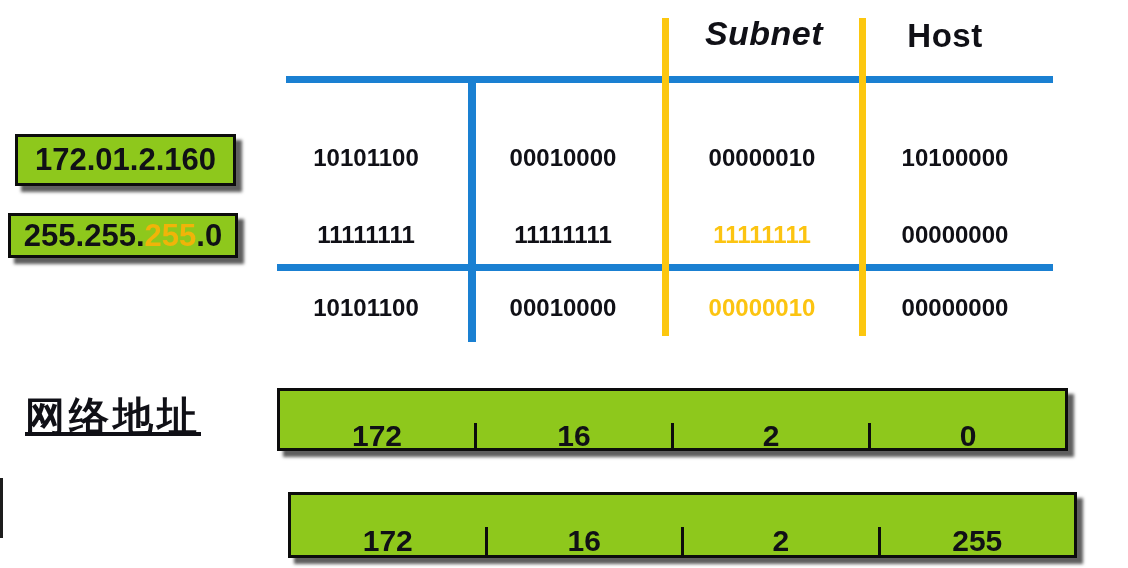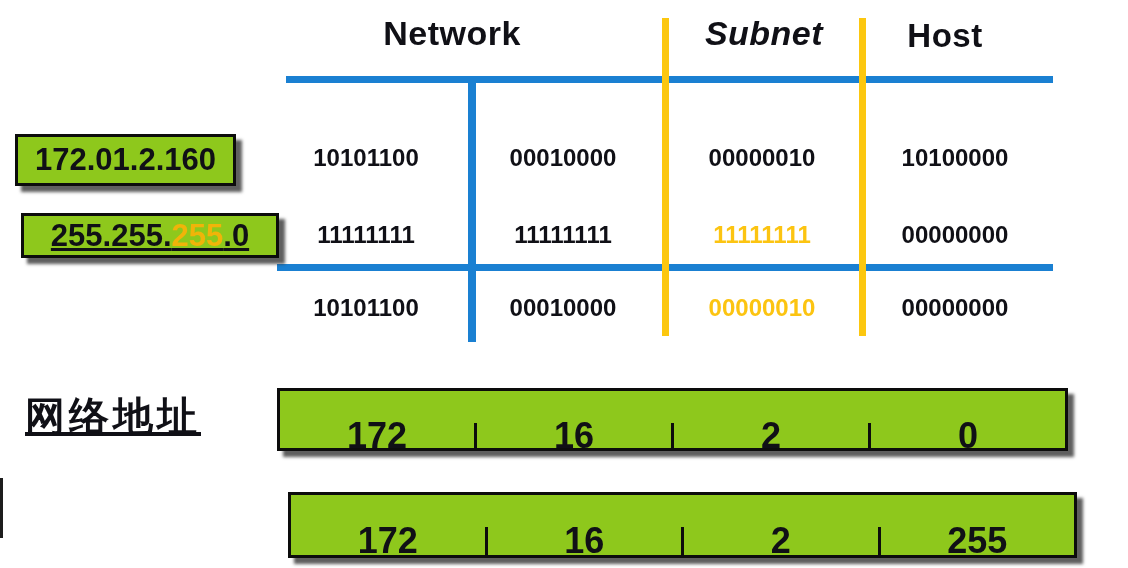--- a/index.html
+++ b/index.html
@@ -26,47 +26,46 @@
   .r1{top:146px;} .r2{top:210px;margin-top:13px;} .r3{top:296px;}
   .hl{color:#fcc411;}
   
   .addr-box{
     position:absolute;box-sizing:border-box;background:#8ec81c;border:3px solid #0c0c0c;
     box-shadow:6px 6px 3px rgba(55,55,55,.8);
     display:flex;align-items:center;justify-content:center;
     font-size:31px;font-weight:bold;white-space:nowrap;
   }
   .ip-box{left:15px;top:134px;width:221px;height:52px;}
-  .mask-box{left:21px;top:213px;width:258px;height:45px;text-decoration:underline;}
+  .mask-box{left:8px;top:213px;width:230px;height:45px;}
   .mask-hl{color:#f0b409;}
   
   .bar{
     position:absolute;box-sizing:border-box;background:#8ec81c;border:3px solid #0c0c0c;
     box-shadow:6px 6px 3px rgba(55,55,55,.8);display:flex;
   }
   .bar1{left:277px;top:388px;width:791px;height:63px;}
   .bar2{left:288px;top:492px;width:789px;height:66px;}
   .bar .cell{
     flex:1 1 0;display:flex;align-items:center;justify-content:center;
-    font-size:36px;font-weight:bold;border-right:3px solid #0c0c0c;margin-top:32px;
+    font-size:30px;font-weight:bold;border-right:3px solid #0c0c0c;margin-top:32px;
   }
   .bar .cell:last-child{border-right:none;}
   
   .row-label{position:absolute;font-size:40px;font-weight:bold;letter-spacing:4px;white-space:nowrap;}
   .row-label1{left:25px;top:389px;text-decoration:underline;}
   .row-label2{left:28px;top:502px;}
   
   .edge-sliver{position:absolute;left:0;top:478px;width:3px;height:60px;background:#1d1d1d;}
 </style>
 </head>
 <body>
 
 <div class="canvas">
 
-  <div class="hdr hdr-network">Network</div>
   <div class="hdr hdr-subnet">Subnet</div>
   <div class="hdr hdr-host">Host</div>
 
   <div class="hline hline1"></div>
   <div class="hline hline2"></div>
   <div class="vline vblue"></div>
   <div class="vline vyellow1"></div>
   <div class="vline vyellow2"></div>
 
   <div class="addr-box ip-box">

